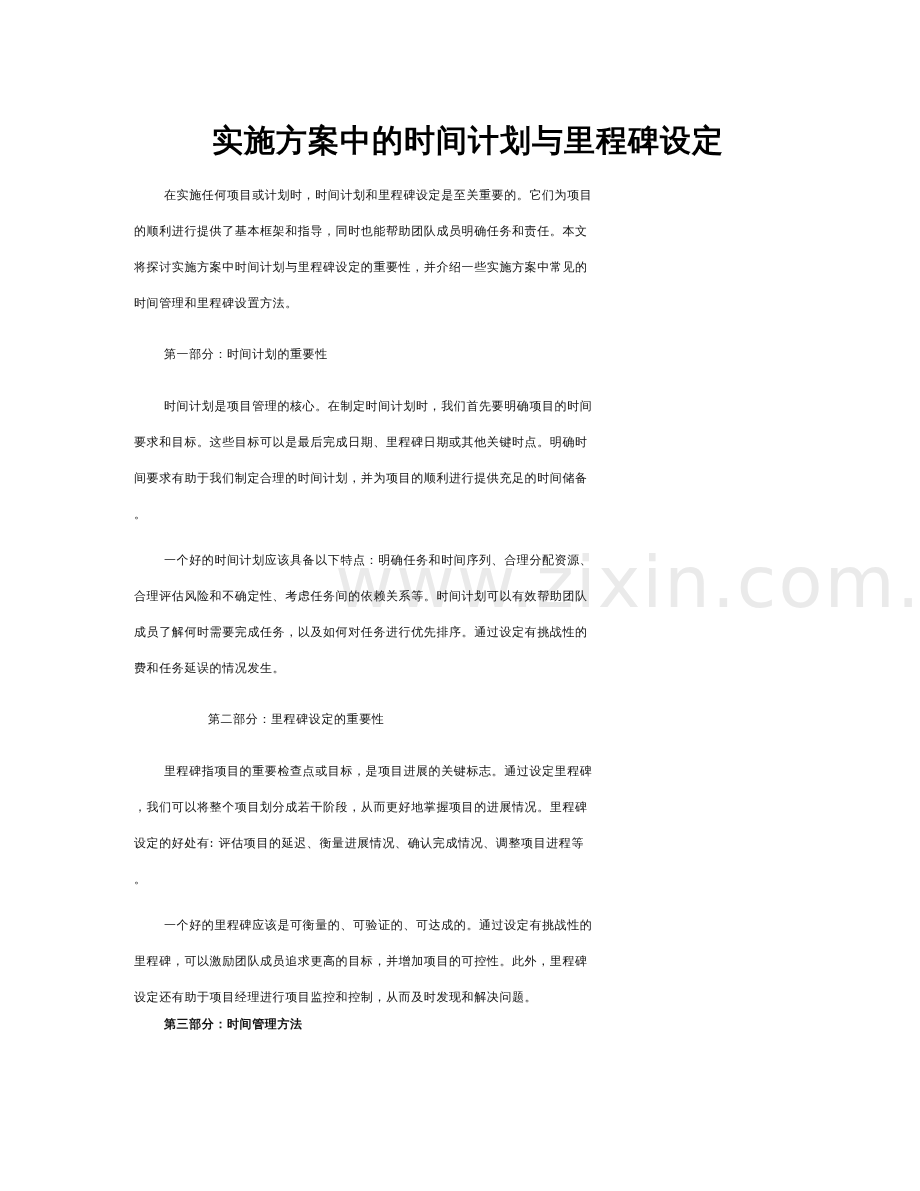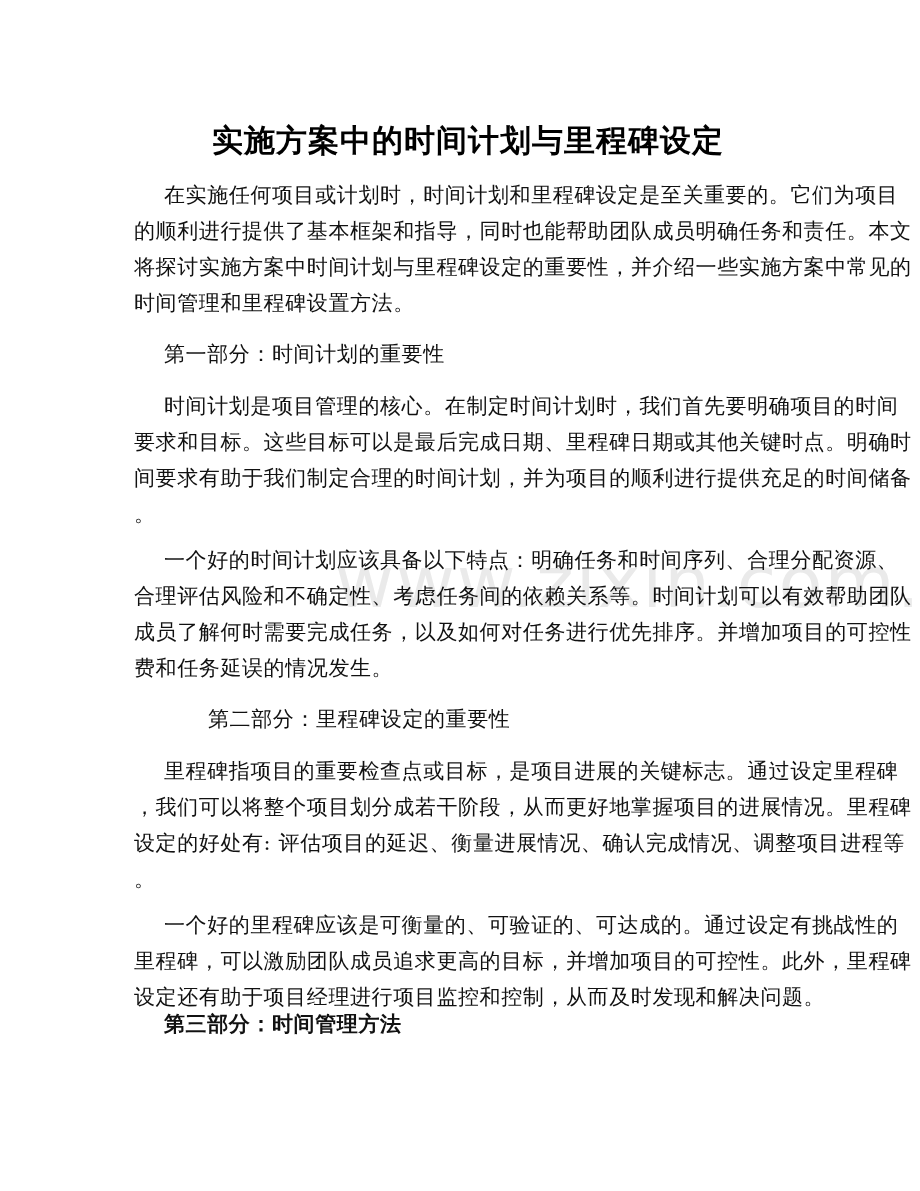--- a/index.html
+++ b/index.html
@@ -6,21 +6,21 @@
   body { width: 920px; height: 1191px; position: relative; overflow: hidden; }
   .page { position: absolute; left: 0; top: 0; width: 920px; height: 1191px; background: #fff; }
   .title {
     position: absolute; left: 0; width: 920px; top: 110px;
     text-align: center; font-family: "DejaVu Sans", sans-serif;
     font-weight: bold; font-size: 31px; color: #000; letter-spacing: 1px;
     line-height: 44px; margin: 8px;
   }
   .line {
     position: absolute; left: 134px; width: 660px;
-    font-family: "DejaVu Serif", serif; font-size: 21px; color: #111;
+    font-family: "DejaVu Serif", serif; font-size: 12px; color: #111;
     line-height: 24px; white-space: nowrap; letter-spacing: 0.6px;
   }
   .indent { left: 164px; }
   .watermark {
     position: absolute; left: 335px; top: 540px;
     font-family: "DejaVu Sans", sans-serif; font-size: 72px; color: #d9d9d9;
     opacity: 0.55; letter-spacing: 2px; pointer-events: none; white-space: nowrap;
   }
 </style>
 </head>
@@ -34,21 +34,21 @@
       <div class="line" style="top: 219px;">的顺利进行提供了基本框架和指导，同时也能帮助团队成员明确任务和责任。本文</div>
       <div class="line" style="top: 255px;">将探讨实施方案中时间计划与里程碑设定的重要性，并介绍一些实施方案中常见的</div>
       <div class="line" style="top: 291px;">时间管理和里程碑设置方法。</div>
       <div class="line indent" style="top: 342px;">第一部分：时间计划的重要性</div>
       <div class="line indent" style="top: 394px;">时间计划是项目管理的核心。在制定时间计划时，我们首先要明确项目的时间</div>
       <div class="line" style="top: 430px;">要求和目标。这些目标可以是最后完成日期、里程碑日期或其他关键时点。明确时</div>
       <div class="line" style="top: 466px;">间要求有助于我们制定合理的时间计划，并为项目的顺利进行提供充足的时间储备</div>
       <div class="line" style="top: 502px;">。</div>
       <div class="line indent" style="top: 548px;">一个好的时间计划应该具备以下特点：明确任务和时间序列、合理分配资源、</div>
       <div class="line" style="top: 584px;">合理评估风险和不确定性、考虑任务间的依赖关系等。时间计划可以有效帮助团队</div>
-      <div class="line" style="top: 620px;">成员了解何时需要完成任务，以及如何对任务进行优先排序。并增加项目的可控性</div>
+      <div class="line" style="top: 620px;">成员了解何时需要完成任务，以及如何对任务进行优先排序。通过设定有挑战性的</div>
       <div class="line" style="top: 656px;">费和任务延误的情况发生。</div>
       <div class="line indent" style="top: 707px; margin-left: 44px;">第二部分：里程碑设定的重要性</div>
       <div class="line indent" style="top: 759px;">里程碑指项目的重要检查点或目标，是项目进展的关键标志。通过设定里程碑</div>
       <div class="line" style="top: 795px;">，我们可以将整个项目划分成若干阶段，从而更好地掌握项目的进展情况。里程碑</div>
       <div class="line" style="top: 831px;">设定的好处有: 评估项目的延迟、衡量进展情况、确认完成情况、调整项目进程等</div>
       <div class="line" style="top: 867px;">。</div>
       <div class="line indent" style="top: 913px;">一个好的里程碑应该是可衡量的、可验证的、可达成的。通过设定有挑战性的</div>
       <div class="line" style="top: 949px;">里程碑，可以激励团队成员追求更高的目标，并增加项目的可控性。此外，里程碑</div>
       <div class="line" style="top: 985px;">设定还有助于项目经理进行项目监控和控制，从而及时发现和解决问题。</div>
       <div class="line indent" style="top: 1012px; font-weight: bold;">第三部分：时间管理方法</div>

